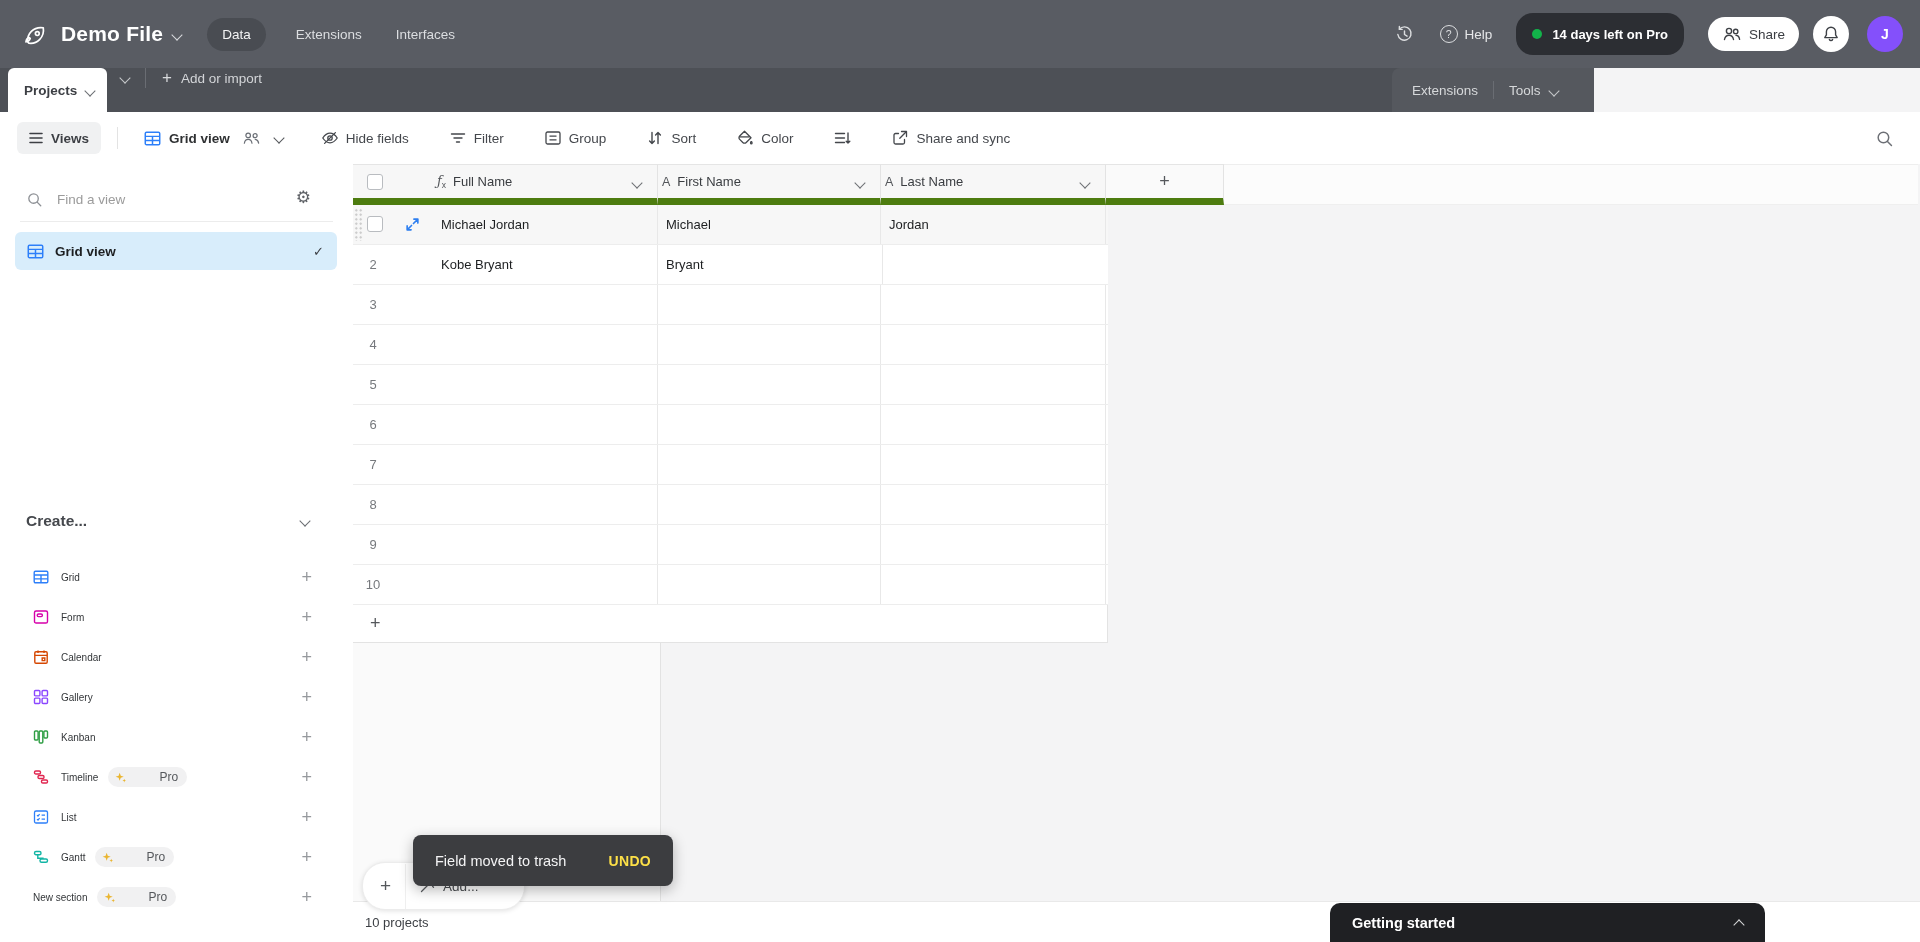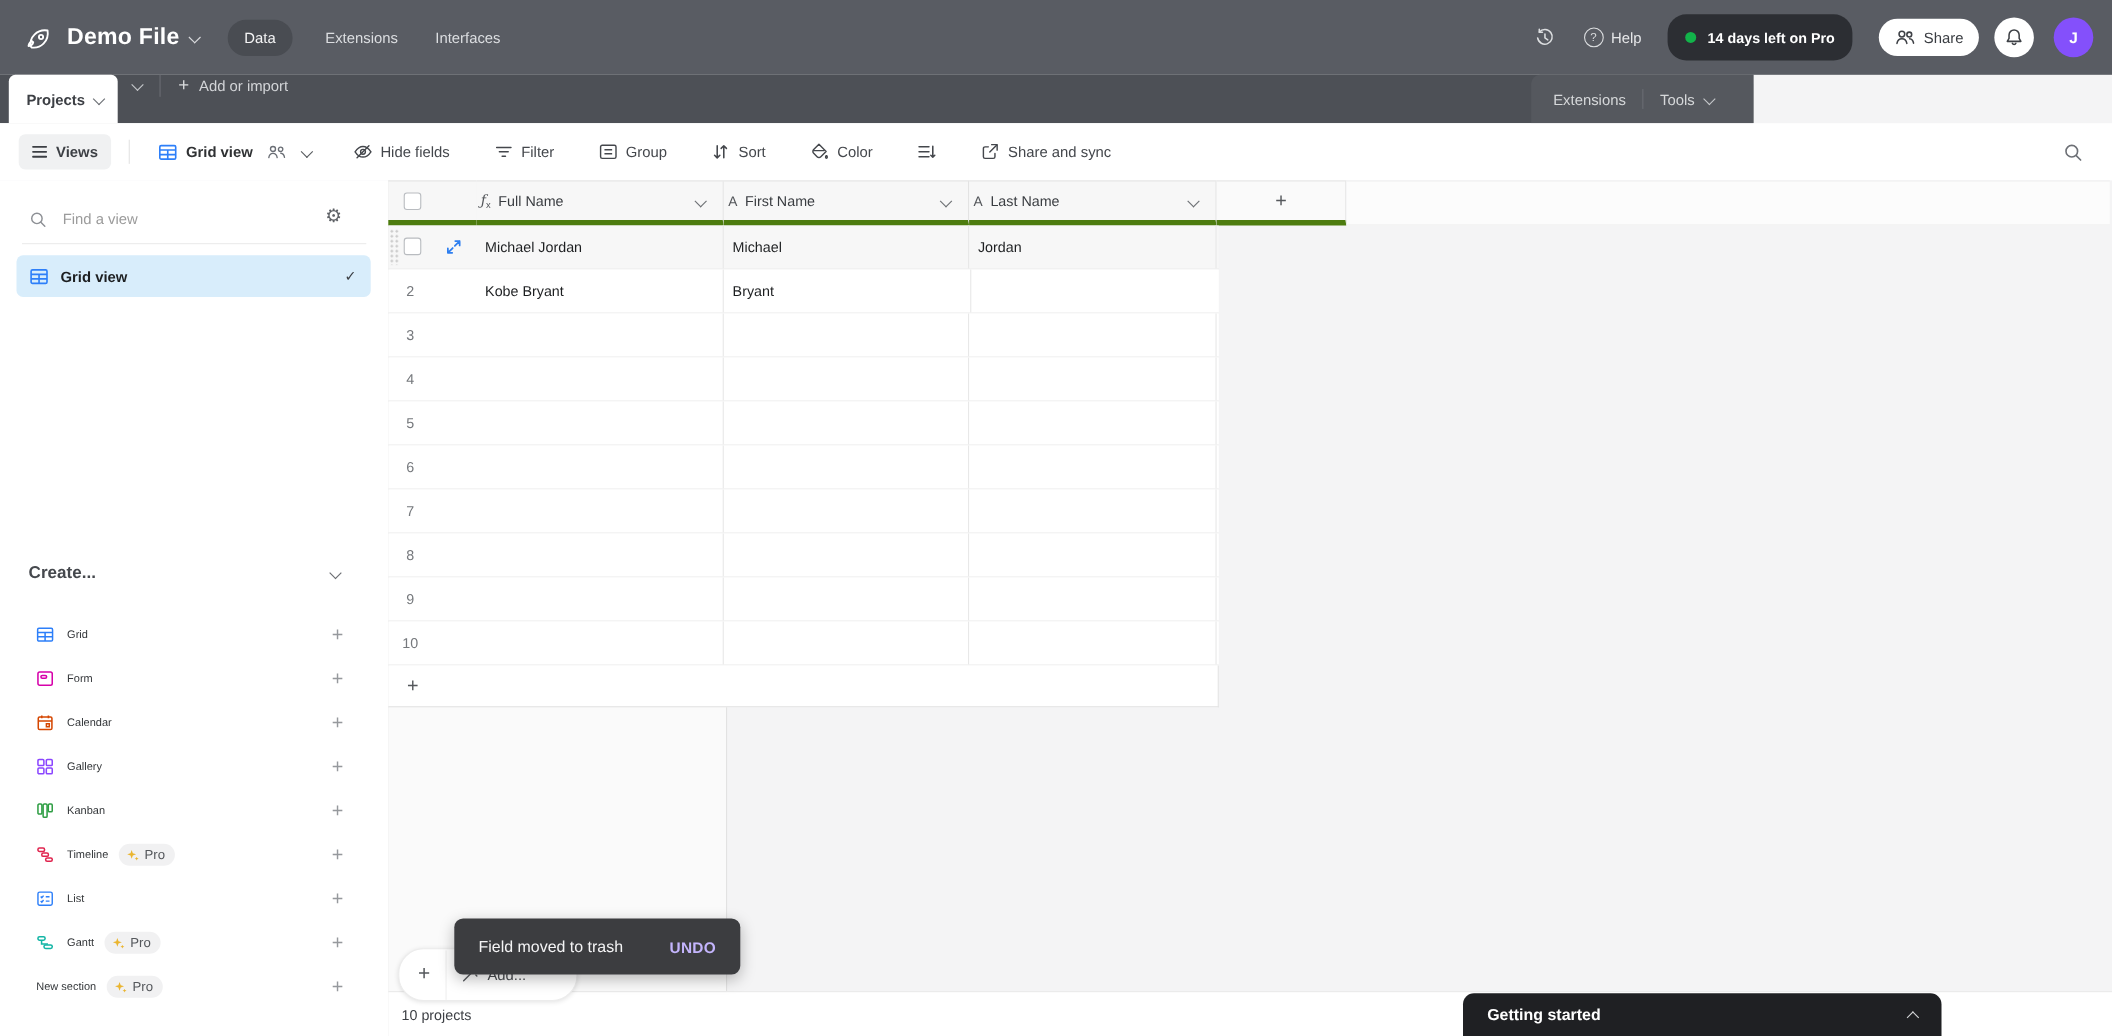--- a/index.html
+++ b/index.html
@@ -75,27 +75,27 @@
   .check{position:absolute;right:13px;color:#3c3f44;font-size:13px;}
   .check::before{content:"✓";}
   .create-hdr{position:absolute;left:26px;top:348px;display:flex;align-items:center;width:301px;color:#45484d;}
   .create-hdr .lbl{font-size:15.5px;font-weight:700;}
   .create-hdr .chev{position:absolute;right:18px;color:#6a6d72;}
   .side-items{position:absolute;left:0;top:393px;width:353px;}
   .sitem{position:relative;height:40px;display:flex;align-items:center;}
   .sitem .sicon{margin-left:33px;width:16px;height:16px;}
   .sitem .lbl{margin-left:12px;font-size:10px;color:#333639;}
   .sitem.no-icon .lbl{margin-left:33px;}
-  .pro-badge{margin-left:10px;height:20px;background:#f1f1f2;border-radius:10px;display:flex;align-items:center;padding:0 9px 0 6px;}
+  .pro-badge{margin-left:10px;height:20px;background:#f1f1f2;border-radius:10px;display:flex;align-items:center;padding:0 9px 0 6px;gap:28px;}
   .pro-badge .ptext{font-size:12px;color:#55585c;margin-left:4px;}
   .item-plus{position:absolute;right:41px;color:#96999d;font-size:18px;font-weight:400;}
   
   .canvas-light{position:absolute;left:353px;top:643px;width:307px;height:258px;background:#fafafa;}
   .hdr-row{position:absolute;left:353px;top:164px;height:41px;display:flex;}
-  .hcell{box-sizing:border-box;background:#f7f7f7;border-top:1px solid #e5e5e5;border-bottom:5px solid #4d7c0f;display:flex;align-items:center;position:relative;}
+  .hcell{box-sizing:border-box;background:#f7f7f7;border-top:1px solid #e5e5e5;border-bottom:7px solid #4d7c0f;display:flex;align-items:center;position:relative;}
   .h-handle{width:80px;}
   .h-c{border-right:1px solid #e3e3e3;color:#3a3d41;}
   .h-c .hname{font-size:13px;margin-left:7px;}
   .h-c .hchev{position:absolute;right:16px;color:#6d7074;}
   .w1{width:225px;} .w2{width:223px;} .w3{width:225px;}
   .h-add{width:118px;background:#fafafa;border-right:1px solid #e3e3e3;justify-content:center;color:#55585c;font-size:18px;}
   .h-rest{width:694px;background:#fcfcfc;border-bottom:1px solid #efefef;border-top:1px solid #eee;}
   .cbox{width:16px;height:16px;background:#fff;border:1.4px solid #b9bcc0;border-radius:3px;box-sizing:border-box;}
   .h-handle .cbox{margin-left:14px;}
   .fx{font-size:13px;margin-left:4px;color:#53565a;}
@@ -122,21 +122,21 @@
   .gfooter{position:absolute;left:353px;top:901px;width:1567px;height:41px;background:#fff;border-top:1px solid #e9e9e9;box-sizing:border-box;display:flex;align-items:center;}
   .gfooter .summary{margin-left:12px;font-size:13px;color:#3c3f44;}
   
   .add-pill{position:absolute;left:362px;top:862px;width:161px;height:46px;background:#fff;border:1px solid #ececec;border-radius:23px;box-shadow:0 1px 5px rgba(0,0,0,.12);display:flex;align-items:center;z-index:5;}
   .add-pill .plus{margin-left:17px;font-size:19px;color:#55585c;}
   .pill-div{margin-left:14px;width:1px;height:45px;background:#efefef;}
   .add-pill .wand{margin-left:13px;}
   .add-pill .lbl{margin-left:8px;font-size:13.5px;color:#4a4d51;}
   .toast{position:absolute;left:413px;top:835px;width:260px;height:51px;background:#3c3d40;border-radius:8px;box-shadow:0 4px 14px rgba(0,0,0,.28);display:flex;align-items:center;padding:0 22px;box-sizing:border-box;z-index:6;}
   .toast .msg{font-size:14.5px;color:#f4f4f5;}
-  .toast .undo{margin-left:auto;font-size:14px;font-weight:700;color:#c4b5fd;letter-spacing:.3px;}
+  .toast .undo{margin-left:auto;font-size:14px;font-weight:700;color:#fde047;letter-spacing:.3px;}
   .gstart{position:absolute;left:1330px;top:903px;width:435px;height:39px;background:#1f2023;border-radius:10px 10px 0 0;display:flex;align-items:center;padding:0 22px;box-sizing:border-box;z-index:7;}
   .gstart .lbl{font-size:14.5px;font-weight:600;color:#fff;}
   .gstart .chev{margin-left:auto;color:#d6d7d9;margin-top:4px;}
 </style>
 </head>
 <body>
 
 <div class="app">
 
   <div class="topbar">

